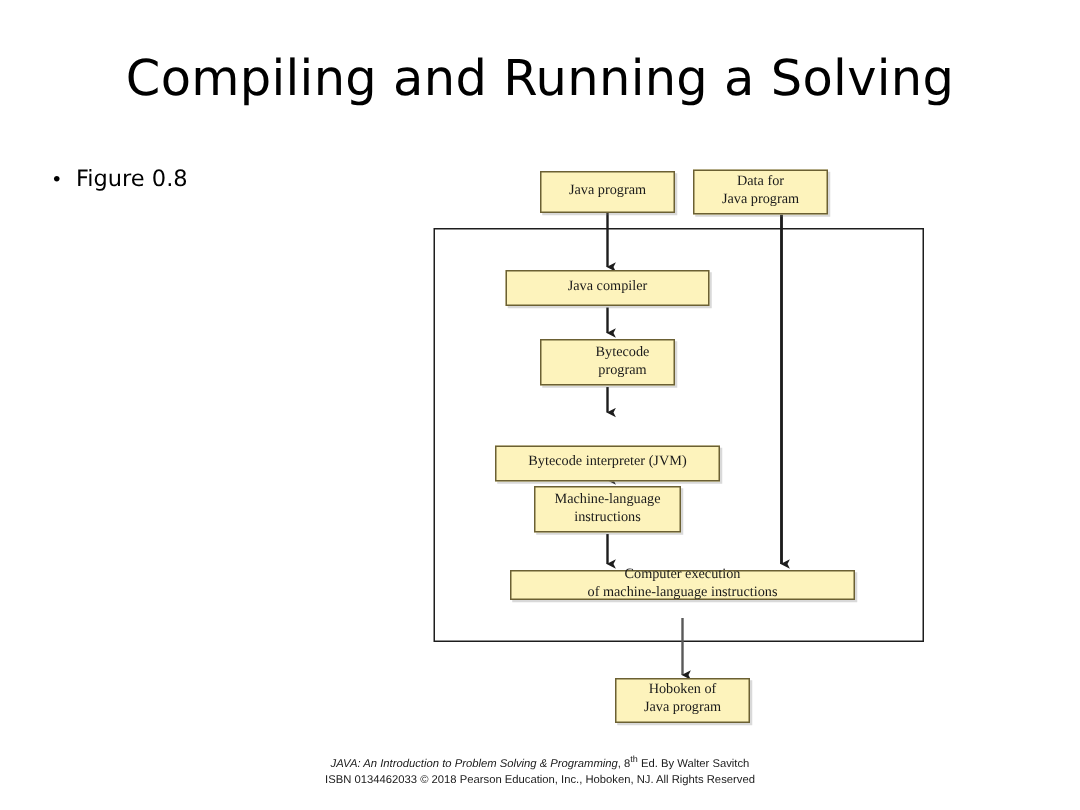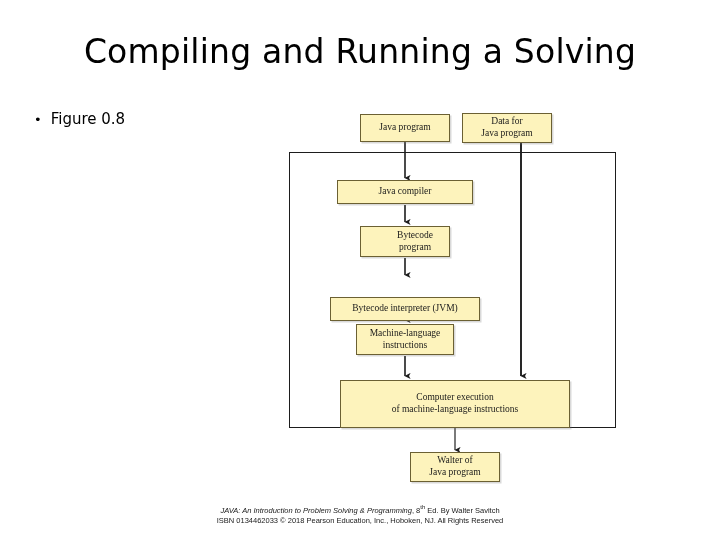--- a/index.html
+++ b/index.html
@@ -154,27 +154,27 @@
 
     <div class="fig-box" style="left:50px; top:178px; width:150px; height:24px;margin-top:19px;">
       <span>Bytecode interpreter (JVM)</span>
     </div>
 
     <div class="fig-box" style="left:76px; top:224px; width:98px; height:31px;text-align:right;">
       <span>Machine-language</span>
       <span>instructions</span>
     </div>
 
-    <div class="fig-box" style="left:60px; top:280px; width:230px; height:48px;">
+    <div class="fig-box" style="left:60px; top:280px; width:230px; height:20px;">
       <span>Computer execution</span>
       <span>of machine-language instructions</span>
     </div>
 
     <div class="fig-box" style="left:130px; top:352px; width:90px; height:30px;">
-      <span>Walter of</span>
+      <span>Hoboken of</span>
       <span>Java program</span>
     </div>
 
   </div>
 
   <div class="credit">
     <div class="ln1"><span>JAVA: An Introduction to Problem Solving &amp; Programming</span><span class="nonital">, 8</span><sup class="nonital">th</sup><span class="nonital"> Ed. By Walter Savitch</span></div>
     <div>ISBN 0134462033  © 2018 Pearson Education, Inc., Hoboken, NJ. All Rights Reserved</div>
   </div>
 

